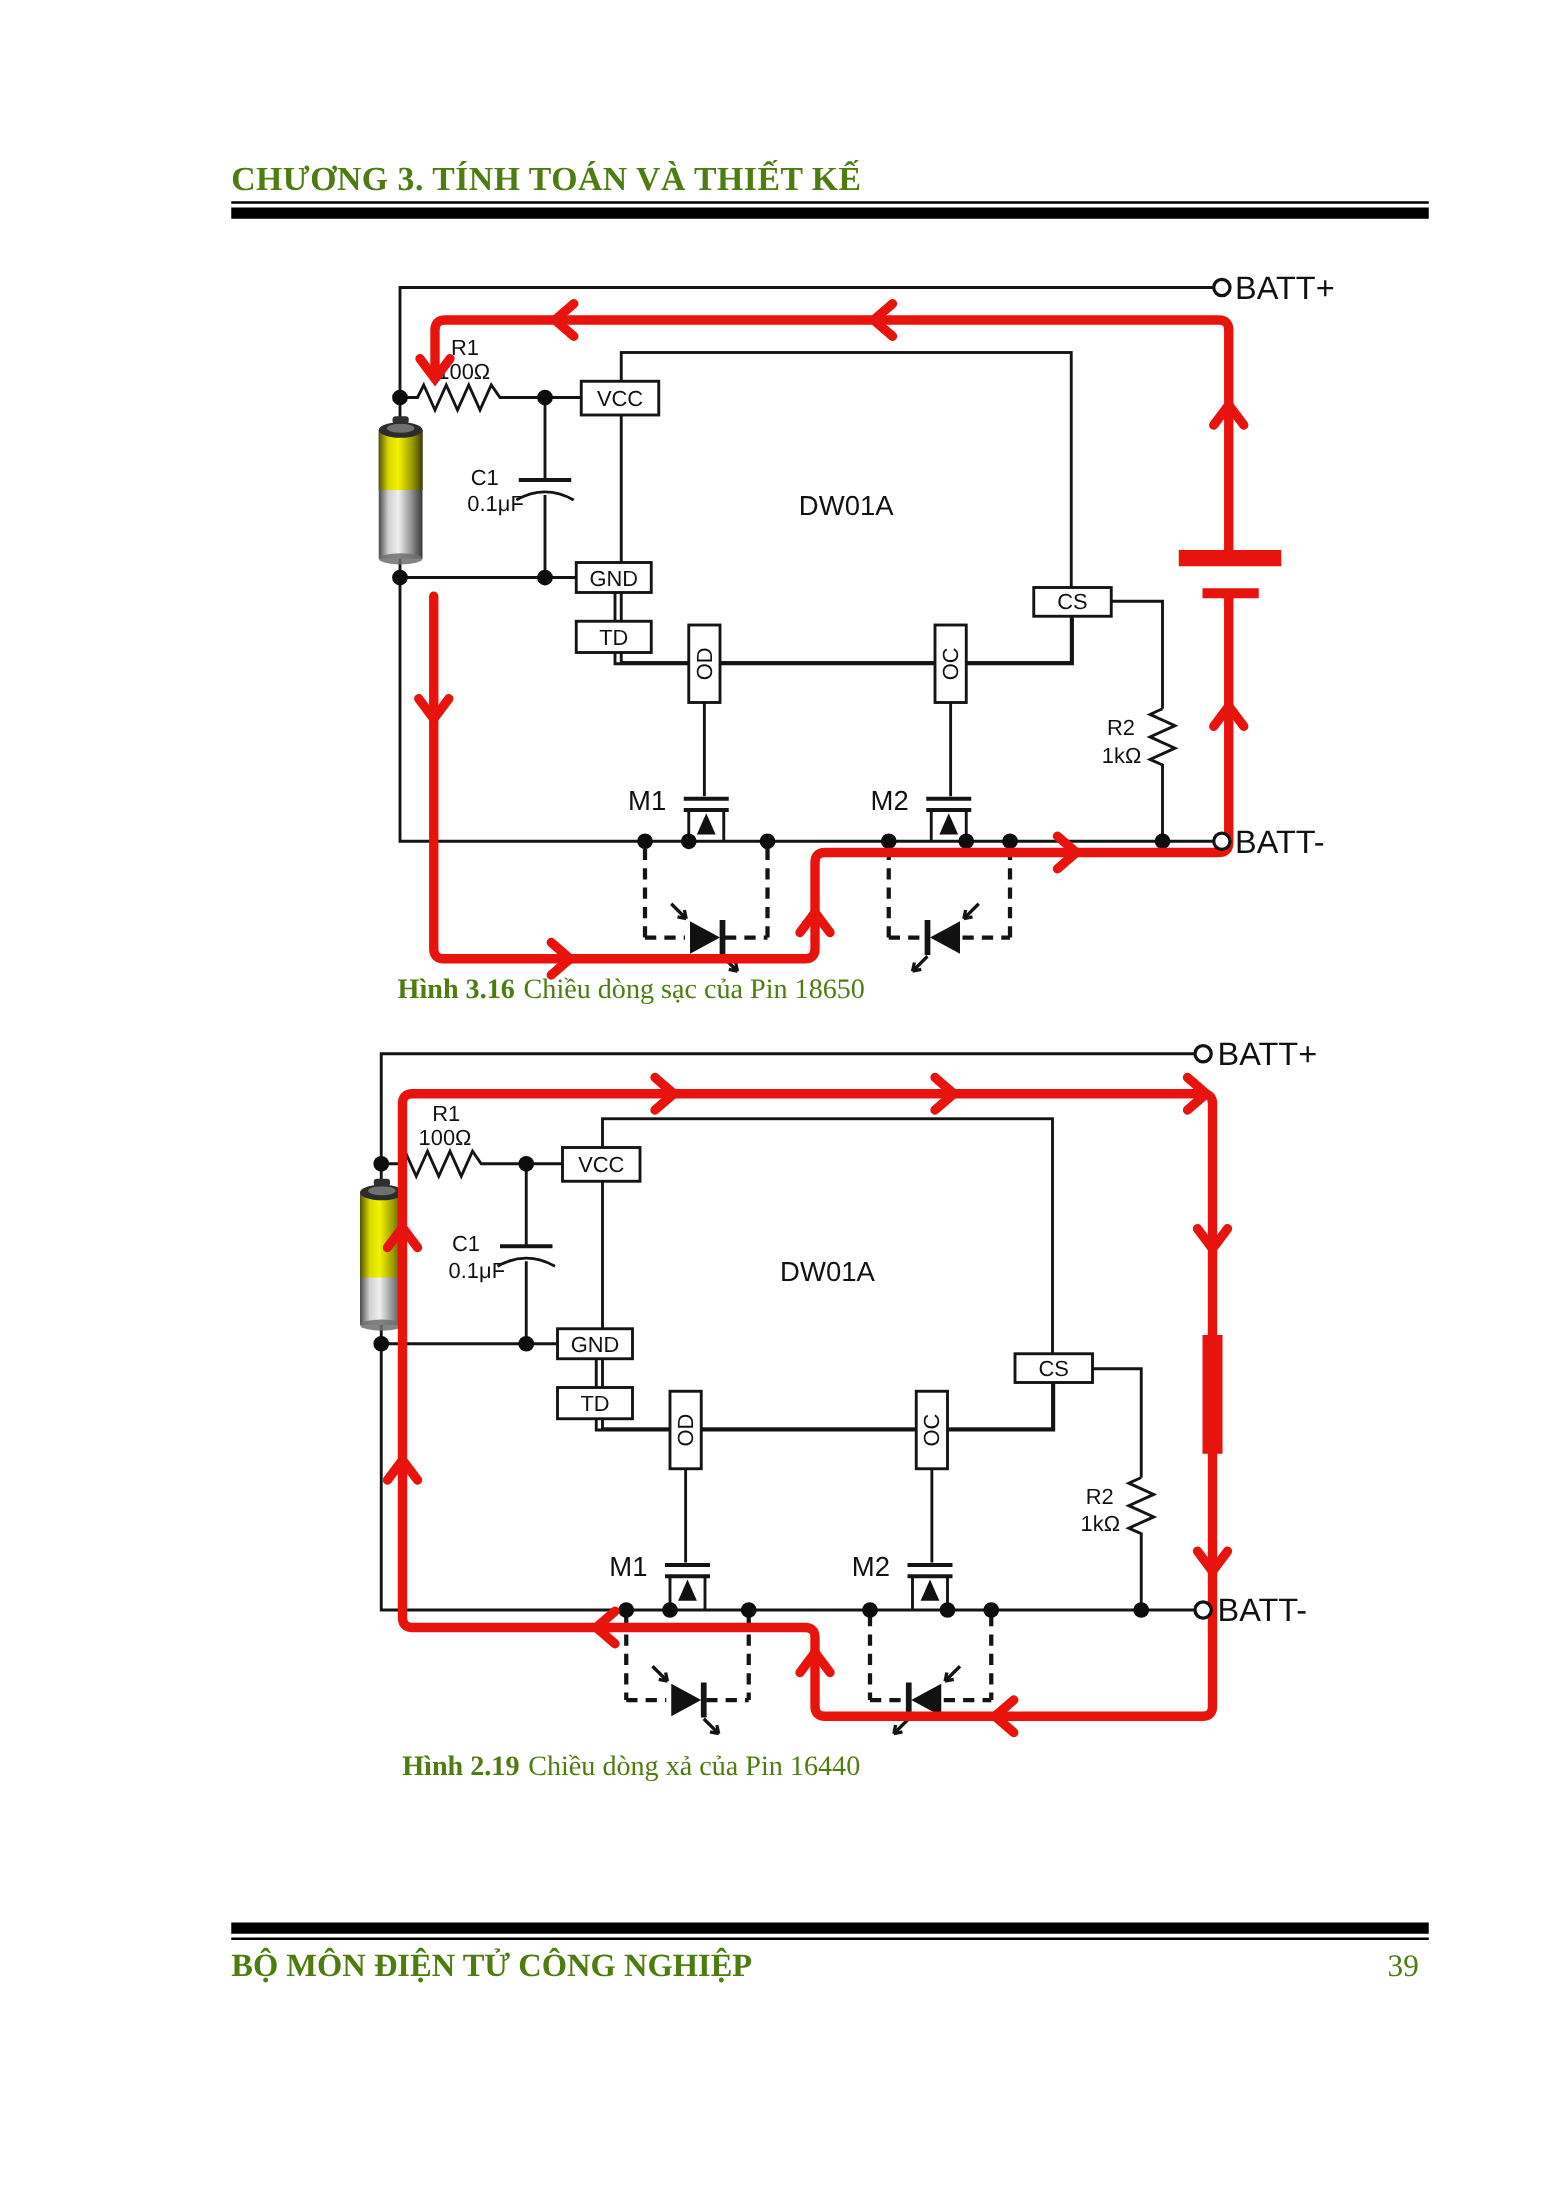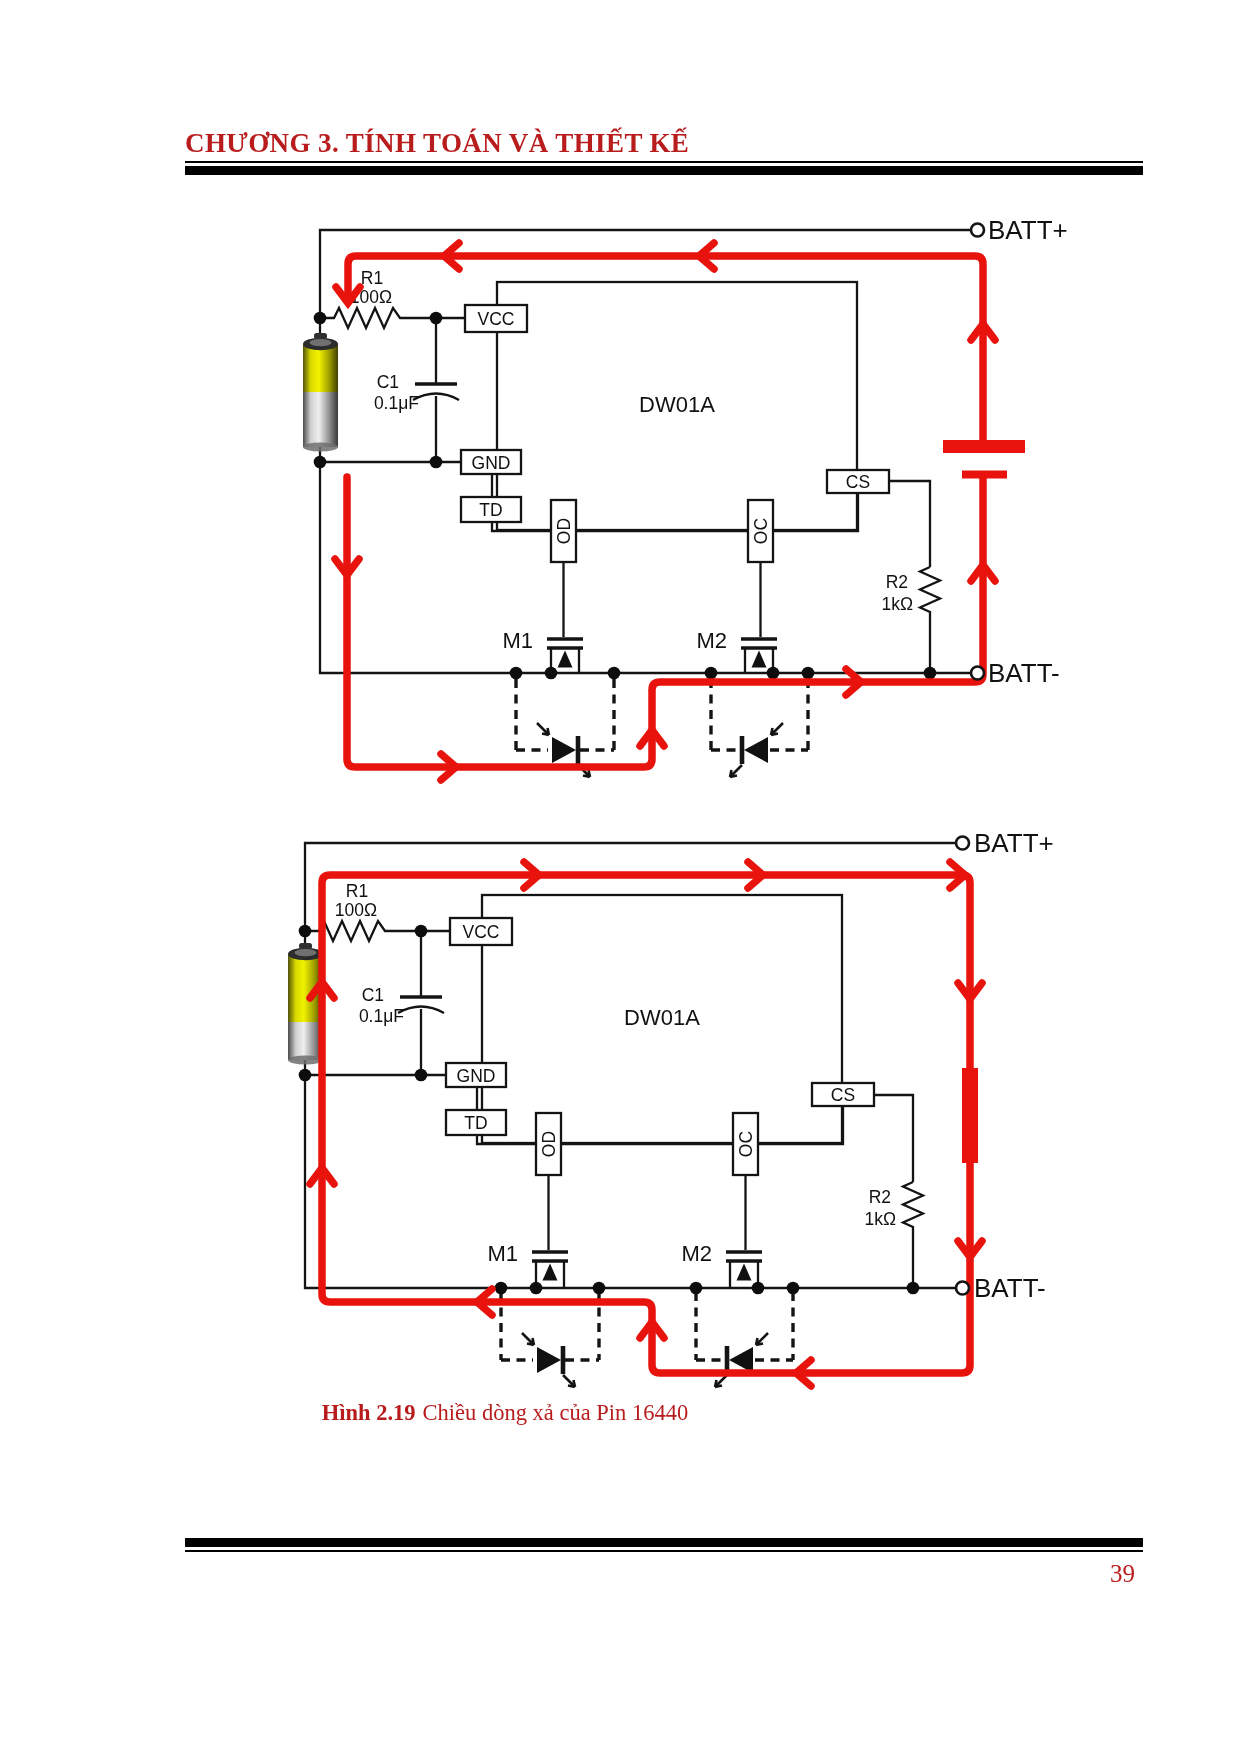--- a/index.html
+++ b/index.html
@@ -1,17 +1,17 @@
 <!DOCTYPE html>
 <html><head>
 <meta charset="utf-8">
 <style>
   html,body{margin:0;padding:0;background:#888;}
   .page{position:relative;width:1240px;height:1754px;background:#ffffff;overflow:hidden;
-        font-family:"Liberation Serif", serif;color:#b91c1c;}
+        font-family:"Liberation Serif", serif;color:#4d7c0f;}
   .header-title{position:absolute;left:185px;top:128px;font-size:27px;font-weight:bold;
         letter-spacing:0.4px;white-space:nowrap;}
   .rule{position:absolute;left:185px;width:958px;background:#000;}
   .rule-thin-top{top:161px;height:2px;}
   .rule-thick-top{top:166px;height:9px;}
   .rule-thick-bottom{top:1538px;height:9px;}
   .rule-thin-bottom{top:1550px;height:2px;}
   .caption{position:absolute;left:120px;width:770px;text-align:center;font-size:22.5px;
         white-space:nowrap;}
   .caption .cap-b{font-weight:bold;margin-right:7px;}
@@ -277,22 +277,26 @@
         </g>
       </g>
 
       <circle class="term" cx="962.5" cy="843" r="6.5"></circle>
       <text class="big-t" x="974" y="852">BATT+</text>
       <circle class="term" cx="962.5" cy="1288" r="6.5"></circle>
       <text class="big-t" x="974" y="1297">BATT-</text>
     </g>
   </svg>
 
+  <div class="caption cap-1">
+    <span class="cap-b">Hình 3.16</span><span>Chiều dòng sạc của Pin 18650</span>
+  </div>
 
   <div class="caption cap-2">
     <span class="cap-b">Hình 2.19</span><span>Chiều dòng xả của Pin 16440</span>
   </div>
 
   <div class="rule rule-thick-bottom"></div>
   <div class="rule rule-thin-bottom"></div>
+  <div class="footer-dept">BỘ MÔN ĐIỆN TỬ CÔNG NGHIỆP</div>
   <div class="footer-page">39</div>
 
 </div>
 
 </body></html>

